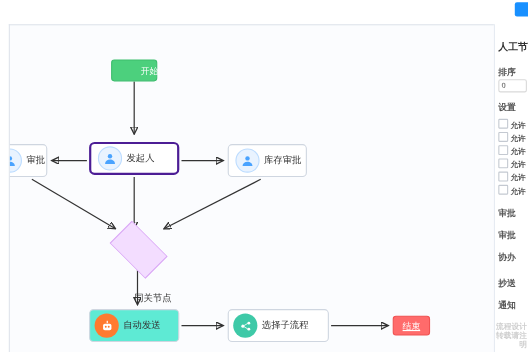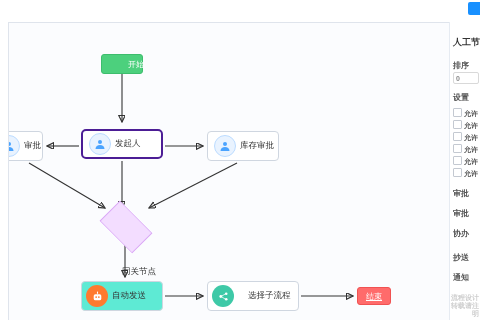--- a/index.html
+++ b/index.html
@@ -78,21 +78,21 @@
   .n-diamond .lbl{position:absolute;left:0;top:9px;width:62px;text-align:right;color:#333;margin-top:46px;}
 
   
   .n-auto{left:72px;top:258px;width:82px;height:30px;background:#5eead4;border:1px solid #cfd6e0;border-radius:4px;}
   .circ{width:22px;height:22px;border-radius:50%;display:flex;align-items:center;justify-content:center;flex:none;margin:0 4px;}
   .circ.orange{background:#ff7a2f;}
   .circ.green{background:#3ec9a7;}
   .circ svg{width:13px;height:13px;display:block;}
 
   
-  .n-sub{left:198px;top:258px;width:92px;height:30px;background:#fff;border:1px solid #cfd6e0;border-radius:4px;gap:10px;}
+  .n-sub{left:198px;top:258px;width:92px;height:30px;background:#fff;border:1px solid #cfd6e0;border-radius:4px;}
 
   
   .n-end{left:348px;top:264px;width:34px;height:18px;background:#ff6b6b;border:1px solid #f05252;border-radius:3px;justify-content:center;}
   .n-end .lbl{color:#ffffff;font-size:8px;text-decoration:underline;}
 
   
   svg.edges{position:absolute;left:0;top:0;width:440px;height:298px;overflow:visible;}
   svg.edges path{fill:none;stroke:#333;stroke-width:1.1;}
 
   

